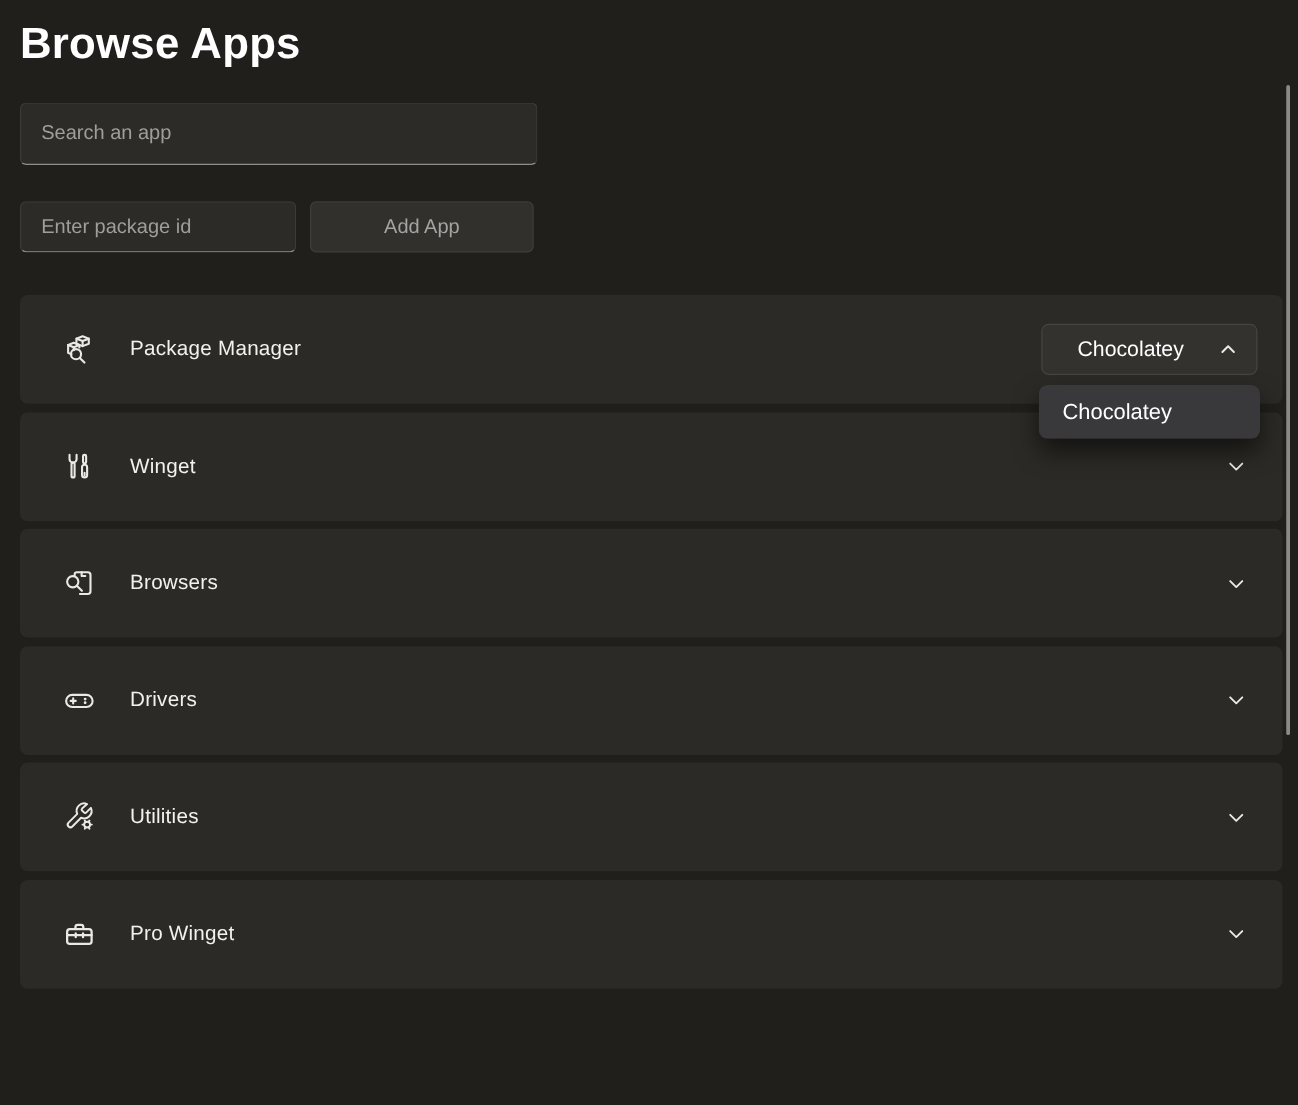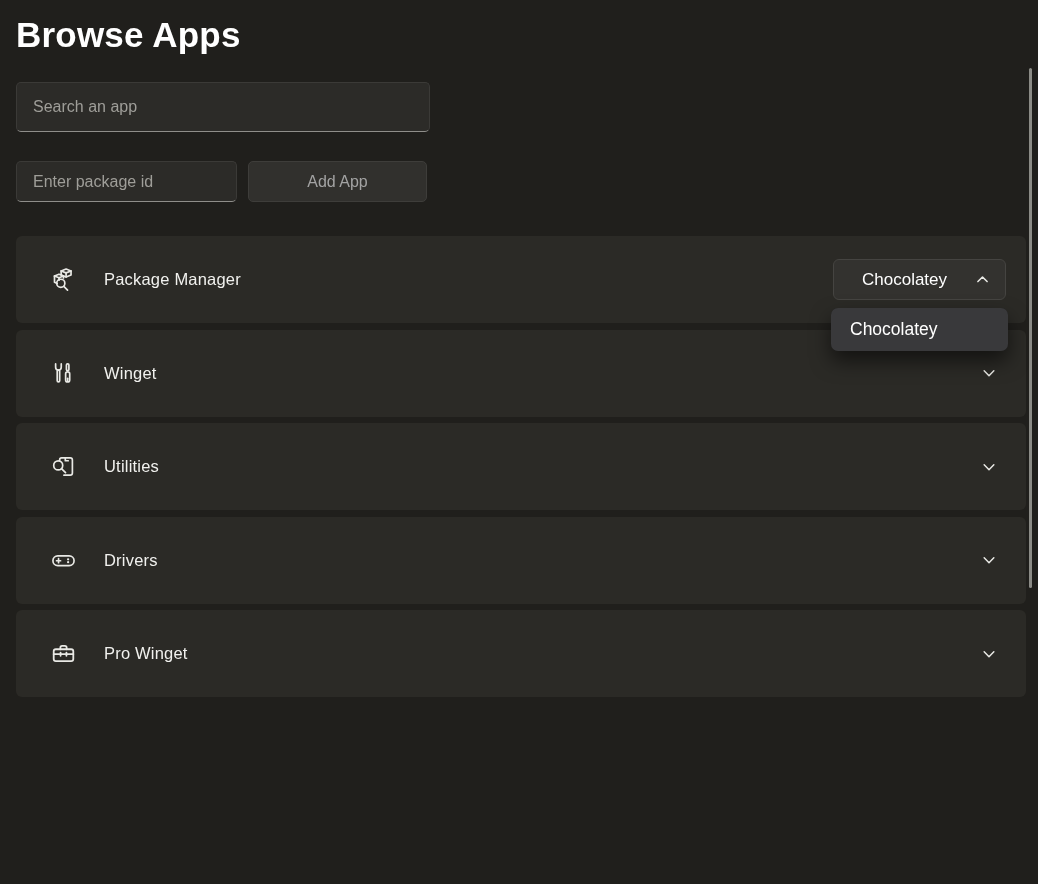--- a/index.html
+++ b/index.html
@@ -167,21 +167,21 @@
 
     <div class="row">
       <span class="cat-icon">
         <svg class="stroke-ic" width="27" height="27" viewBox="0 0 24 24">
           <path d="M8.6 6.5 V6 a1.7 1.7 0 0 1 1.7-1.7 H18 a1.9 1.9 0 0 1 1.9 1.9 v11.6 a1.9 1.9 0 0 1-1.9 1.9 h-5.6"></path>
           <path d="M13.6 4.3 13.6 6.9 16.2 6.9"></path>
           <circle cx="7.3" cy="11" r="4"></circle>
           <path d="M10.2 13.9 13.8 17.5"></path>
         </svg>
       </span>
-      <span class="cat-label">Utilities</span>
+      <span class="cat-label">Browsers</span>
       <span class="chev">
         <svg class="stroke-ic" width="20" height="20" viewBox="0 0 24 24" style="stroke-width:1.8">
           <path d="M6.2 9.4 12 15.2 17.8 9.4"></path>
         </svg>
       </span>
     </div>
 
 
     <div class="row">
       <span class="cat-icon">
@@ -193,20 +193,35 @@
         </svg>
       </span>
       <span class="cat-label">Drivers</span>
       <span class="chev">
         <svg class="stroke-ic" width="20" height="20" viewBox="0 0 24 24" style="stroke-width:1.8">
           <path d="M6.2 9.4 12 15.2 17.8 9.4"></path>
         </svg>
       </span>
     </div>
 
+    <div class="row">
+      <span class="cat-icon">
+        <svg class="stroke-ic" width="27" height="27" viewBox="0 0 24 24" style="stroke-width:1.4">
+          <path d="M13.9 6.1 a1 1 0 0 0 0 1.4 l1.5 1.5 a1 1 0 0 0 1.4 0 l3.4-3.4 a5.3 5.3 0 0 1-7 7 l-6.2 6.2 a1.9 1.9 0 0 1-2.7-2.7 l6.2-6.2 a5.3 5.3 0 0 1 7-7 z"></path>
+          <circle cx="17.5" cy="17.5" r="2.1"></circle>
+          <path d="M19.6 17.5 20.8 17.5 M18.55 19.32 19.15 20.36 M16.45 19.32 15.85 20.36 M15.4 17.5 14.2 17.5 M16.45 15.68 15.85 14.64 M18.55 15.68 19.15 14.64"></path>
+        </svg>
+      </span>
+      <span class="cat-label">Utilities</span>
+      <span class="chev">
+        <svg class="stroke-ic" width="20" height="20" viewBox="0 0 24 24" style="stroke-width:1.8">
+          <path d="M6.2 9.4 12 15.2 17.8 9.4"></path>
+        </svg>
+      </span>
+    </div>
 
     <div class="row">
       <span class="cat-icon">
         <svg class="stroke-ic" width="27" height="27" viewBox="0 0 24 24" style="stroke-width:1.6">
           <rect x="3.3" y="8.2" width="17.4" height="10.6" rx="1.9"></rect>
           <path d="M9.2 8.2 V6.9 a1.6 1.6 0 0 1 1.6-1.6 h2.4 a1.6 1.6 0 0 1 1.6 1.6 V8.2"></path>
           <path d="M3.3 12.6 h17.4"></path>
           <path d="M9.4 11.2 v2.8 M14.6 11.2 v2.8"></path>
         </svg>
       </span>

